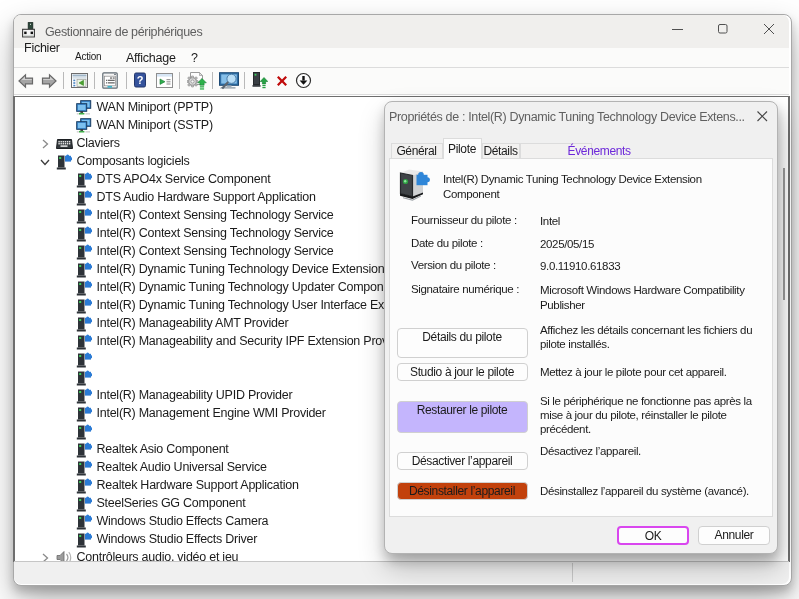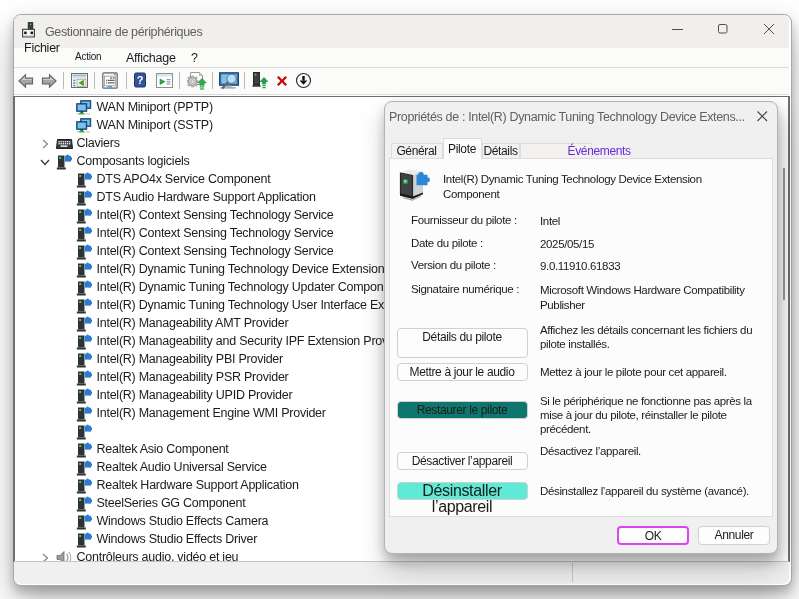--- a/index.html
+++ b/index.html
@@ -301,32 +301,30 @@
 <svg class="abs" style="left:62px;top:254.5px" width="16" height="17">
  <rect x="2" y="1.5" width="6.5" height="12" fill="#2e3338"></rect>
  <rect x="3.2" y="3" width="2" height="2" fill="#3bd05a"></rect>
  <rect x="0.8" y="13.5" width="9" height="2" fill="#2e3338"></rect>
  <g fill="#2c7bd4">
   <rect x="9" y="1.8" width="6" height="5.8"></rect>
   <circle cx="11.6" cy="1.9" r="1.5"></circle>
   <circle cx="15" cy="4.7" r="1.5"></circle>
  </g>
 </svg>
-<div class="txt" style="left:82.5px;top:255.0px;font-size:12.5px;letter-spacing:-0.25px;">Intel(R) Manageability PBI Provider</div>
 <svg class="abs" style="left:62px;top:272.5px" width="16" height="17">
  <rect x="2" y="1.5" width="6.5" height="12" fill="#2e3338"></rect>
  <rect x="3.2" y="3" width="2" height="2" fill="#3bd05a"></rect>
  <rect x="0.8" y="13.5" width="9" height="2" fill="#2e3338"></rect>
  <g fill="#2c7bd4">
   <rect x="9" y="1.8" width="6" height="5.8"></rect>
   <circle cx="11.6" cy="1.9" r="1.5"></circle>
   <circle cx="15" cy="4.7" r="1.5"></circle>
  </g>
 </svg>
-<div class="txt" style="left:82.5px;top:273.0px;font-size:12.5px;letter-spacing:-0.25px;">Intel(R) Manageability PSR Provider</div>
 <svg class="abs" style="left:62px;top:290.5px" width="16" height="17">
  <rect x="2" y="1.5" width="6.5" height="12" fill="#2e3338"></rect>
  <rect x="3.2" y="3" width="2" height="2" fill="#3bd05a"></rect>
  <rect x="0.8" y="13.5" width="9" height="2" fill="#2e3338"></rect>
  <g fill="#2c7bd4">
   <rect x="9" y="1.8" width="6" height="5.8"></rect>
   <circle cx="11.6" cy="1.9" r="1.5"></circle>
   <circle cx="15" cy="4.7" r="1.5"></circle>
  </g>
 </svg>
@@ -471,22 +469,22 @@
 <div class="txt" style="left:411px;top:214.0px;font-size:11.5px;letter-spacing:-0.35px;">Fournisseur du pilote&nbsp;:</div>
 <div class="txt" style="left:540px;top:214.0px;font-size:11.5px;letter-spacing:-0.35px;line-height:15px;">Intel</div>
 <div class="txt" style="left:411px;top:236.5px;font-size:11.5px;letter-spacing:-0.35px;">Date du pilote&nbsp;:</div>
 <div class="txt" style="left:540px;top:236.5px;font-size:11.5px;letter-spacing:-0.35px;line-height:15px;">2025/05/15</div>
 <div class="txt" style="left:411px;top:259.0px;font-size:11.5px;letter-spacing:-0.35px;">Version du pilote&nbsp;:</div>
 <div class="txt" style="left:540px;top:259.0px;font-size:11.5px;letter-spacing:-0.35px;line-height:15px;">9.0.11910.61833</div>
 <div class="txt" style="left:411px;top:282.5px;font-size:11.5px;letter-spacing:-0.35px;">Signataire numérique&nbsp;:</div>
 <div class="txt" style="left:540px;top:282.5px;font-size:11.5px;letter-spacing:-0.35px;line-height:15px;">Microsoft Windows Hardware Compatibility<br>Publisher</div>
 <div style="position:absolute;width:131px;height:30px;background:#fdfdfd;border:1px solid #d0d0d0;border-radius:4px;box-sizing:border-box;text-align:center;font-size:12px;letter-spacing:-0.35px;color:#1b1b1b;left:396.5px;top:328px;line-height:16px;">Détails du pilote</div>
 <div class="txt" style="left:540px;top:323px;font-size:11.5px;letter-spacing:-0.35px;line-height:14px;">Affichez les détails concernant les fichiers du<br>pilote installés.</div>
-<div style="position:absolute;width:131px;height:18px;background:#fdfdfd;border:1px solid #d0d0d0;border-radius:4px;box-sizing:border-box;text-align:center;font-size:12px;letter-spacing:-0.35px;color:#1b1b1b;left:396.5px;top:363px;line-height:16px;">Mettre à jour le audio</div>
+<div style="position:absolute;width:131px;height:18px;background:#fdfdfd;border:1px solid #d0d0d0;border-radius:4px;box-sizing:border-box;text-align:center;font-size:12px;letter-spacing:-0.35px;color:#1b1b1b;left:396.5px;top:363px;line-height:16px;">Studio à jour le pilote</div>
 <div class="txt" style="left:540px;top:364.5px;font-size:11.5px;letter-spacing:-0.35px;line-height:14px;">Mettez à jour le pilote pour cet appareil.</div>
-<div style="position:absolute;width:131px;height:18px;background:#0f766e;border:1px solid #d0d0d0;border-radius:4px;box-sizing:border-box;text-align:center;font-size:12px;letter-spacing:-0.35px;color:#1b1b1b;left:396.5px;top:401px;line-height:16px;">Restaurer le pilote</div>
+<div style="position:absolute;width:131px;height:32px;background:#c4b5fd;border:1px solid #d0d0d0;border-radius:4px;box-sizing:border-box;text-align:center;font-size:12px;letter-spacing:-0.35px;color:#1b1b1b;left:396.5px;top:401px;line-height:16px;">Restaurer le pilote</div>
 <div class="txt" style="left:540px;top:393.5px;font-size:11.5px;letter-spacing:-0.35px;line-height:14px;">Si le périphérique ne fonctionne pas après la<br>mise à jour du pilote, réinstaller le pilote<br>précédent.</div>
 <div style="position:absolute;width:131px;height:18px;background:#fdfdfd;border:1px solid #d0d0d0;border-radius:4px;box-sizing:border-box;text-align:center;font-size:12px;letter-spacing:-0.35px;color:#1b1b1b;left:396.5px;top:452px;line-height:16px;">Désactiver l’appareil</div>
 <div class="txt" style="left:540px;top:444px;font-size:11.5px;letter-spacing:-0.35px;line-height:14px;">Désactivez l’appareil.</div>
-<div style="position:absolute;width:131px;height:18px;background:#5eead4;border:1px solid #d0d0d0;border-radius:4px;box-sizing:border-box;text-align:center;font-size:16px;letter-spacing:-0.35px;color:#1b1b1b;left:396.5px;top:482px;line-height:16px;">Désinstaller l’appareil</div>
+<div style="position:absolute;width:131px;height:18px;background:#c2410c;border:1px solid #d0d0d0;border-radius:4px;box-sizing:border-box;text-align:center;font-size:12px;letter-spacing:-0.35px;color:#1b1b1b;left:396.5px;top:482px;line-height:16px;">Désinstaller l’appareil</div>
 <div class="txt" style="left:540px;top:484px;font-size:11.5px;letter-spacing:-0.35px;line-height:14px;">Désinstallez l’appareil du système (avancé).</div>
 <div style="position:absolute;width:131px;height:18px;background:#fdfdfd;border:2px solid #d946ef;border-radius:4px;box-sizing:border-box;text-align:center;font-size:12px;letter-spacing:-0.35px;color:#1b1b1b;left:617px;top:526px;width:72px;height:19px;line-height:17px;">OK</div>
 <div style="position:absolute;width:131px;height:18px;background:#fdfdfd;border:1px solid #d0d0d0;border-radius:4px;box-sizing:border-box;text-align:center;font-size:12px;letter-spacing:-0.35px;color:#1b1b1b;left:698px;top:526px;width:72px;height:19px;line-height:17px;">Annuler</div>
 
 </body></html>

